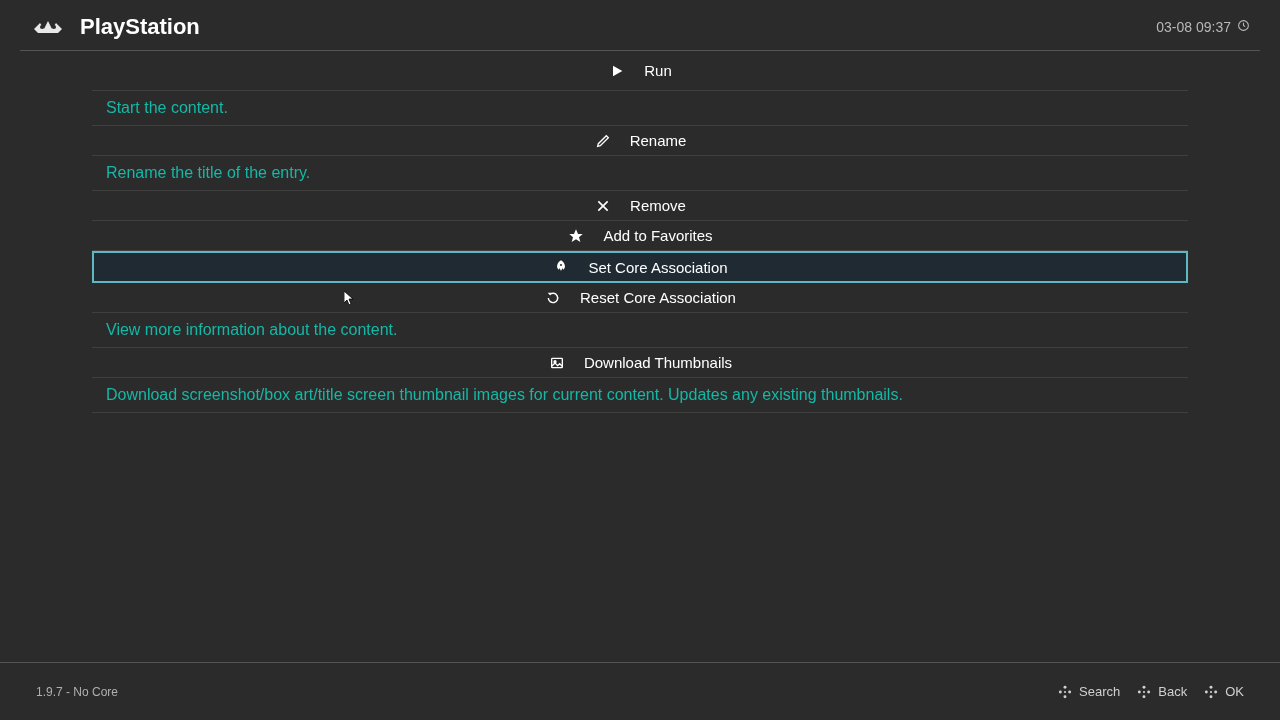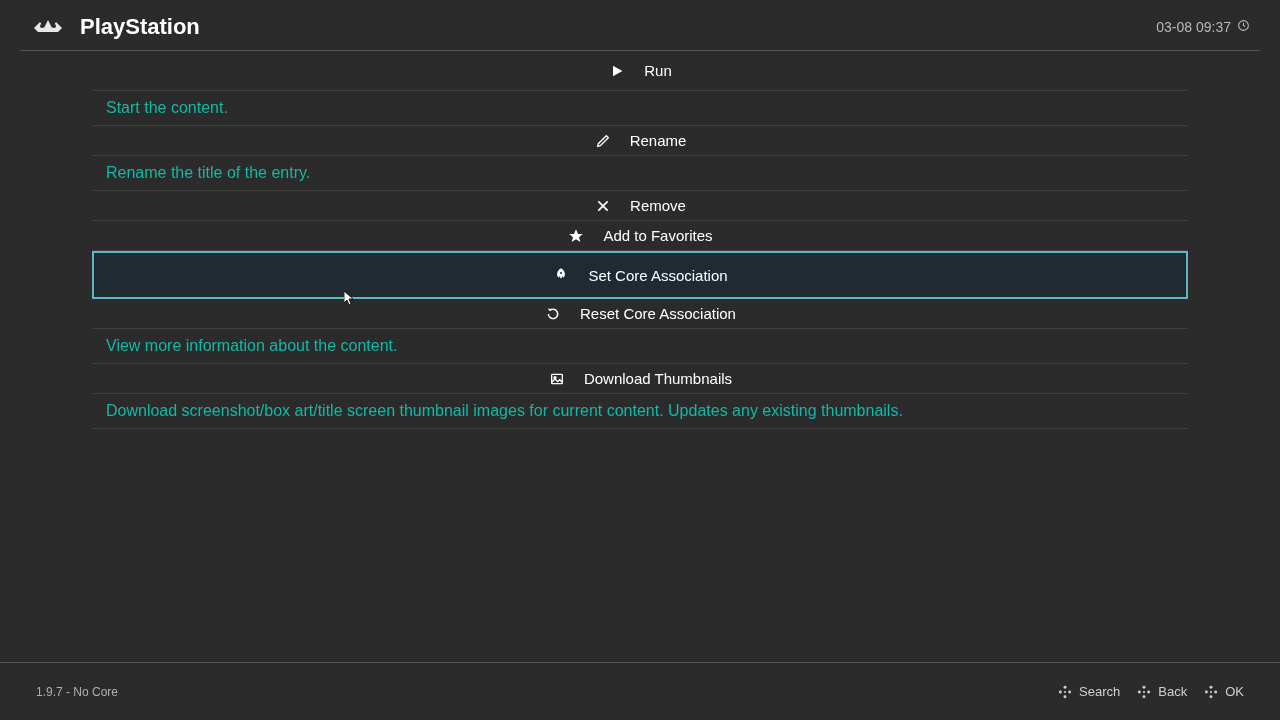--- a/index.html
+++ b/index.html
@@ -17,21 +17,21 @@
     position: relative;
   }
   .header {
     display: flex;
     align-items: center;
     justify-content: space-between;
     padding: 14px 30px 10px 30px;
   }
   .header-left {
     display: flex;
-    align-items: flex-start;
+    align-items: center;
     gap: 14px;
   }
   .logo-icon {
     width: 36px;
     height: 24px;
     display: flex;
     align-items: center;
     justify-content: center;
   }
   .page-title {
@@ -62,21 +62,21 @@
     padding: 0 14px;
     gap: 18px;
     justify-content: center;
   }
   .menu-item.first {
     height: 40px;
   }
   .menu-item.selected {
     border: 2px solid #5db8c4;
     background: #1f2a33;
-    height: 48px;
+    height: 32px;
   }
   .menu-icon {
     width: 18px;
     height: 18px;
     display: flex;
     align-items: center;
     justify-content: center;
     flex-shrink: 0;
   }
   .menu-label {

